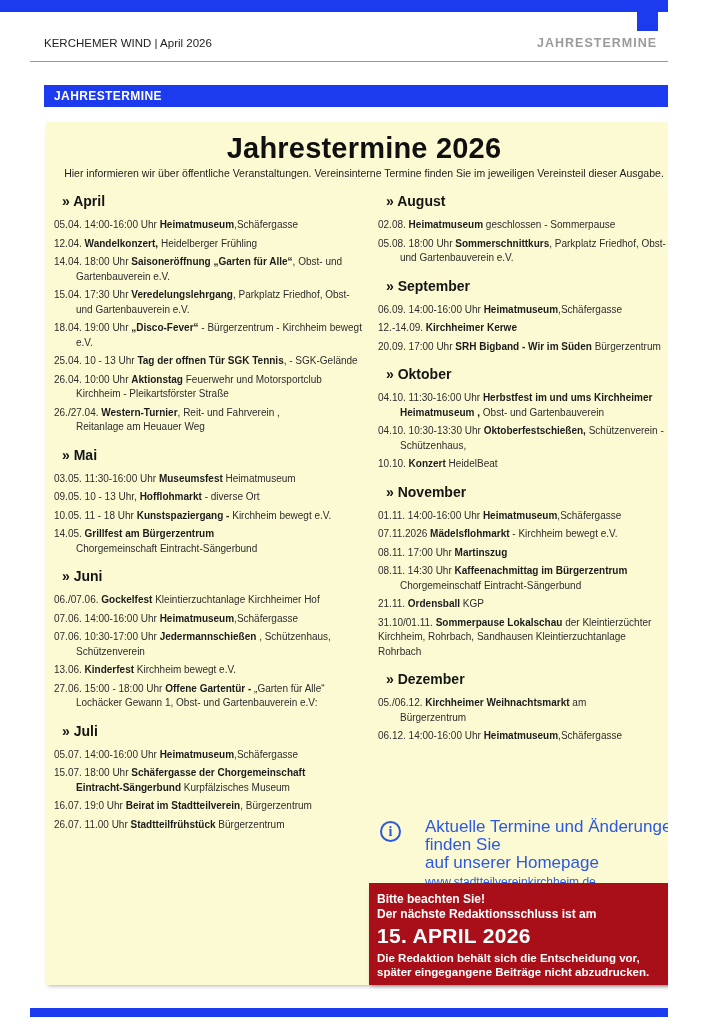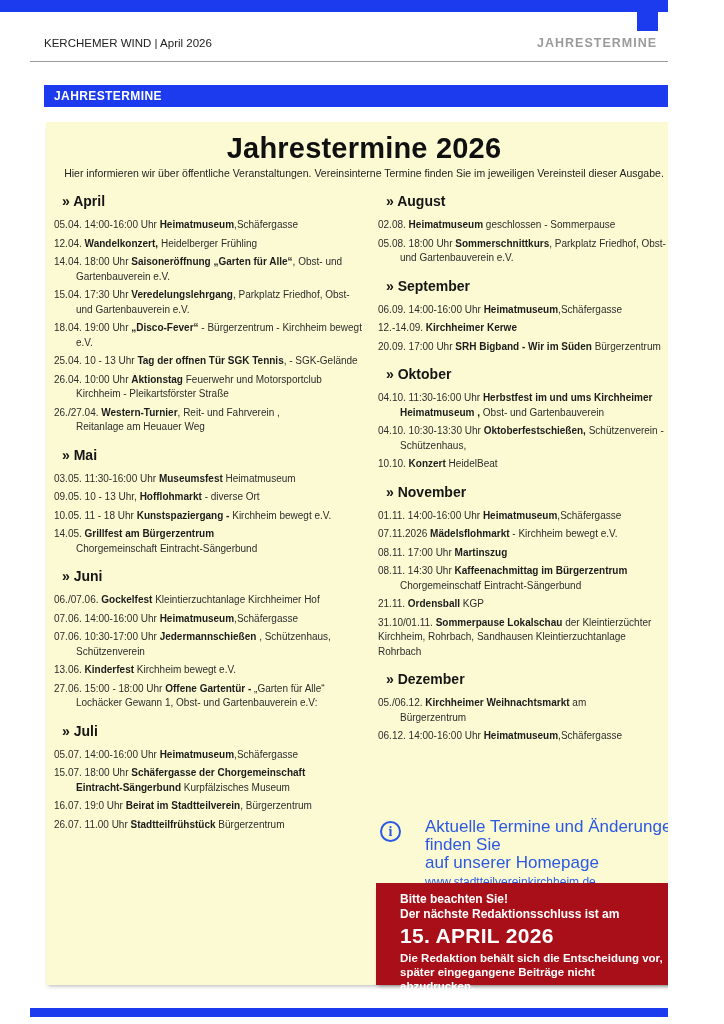--- a/index.html
+++ b/index.html
@@ -45,22 +45,22 @@
   .entry b{color:#1c1c1c;}
   .entry.flat{padding-left:0;text-indent:0;}
 
   .info{position:absolute;left:334px;top:696px;width:316px;display:flex;gap:24px;color:var(--link);}
   .info-icon{flex:none;width:21px;height:21px;margin-top:3px;border:2.5px solid var(--link);border-radius:50%;
              display:flex;align-items:center;justify-content:center;
              font-family:"Liberation Serif",serif;font-weight:bold;font-size:14px;line-height:1;}
   .info-text{font-size:17px;line-height:16.5px;white-space:pre-line;}
   .info-url{font-size:12px;line-height:16.5px;}
 
-  .notice{position:absolute;left:330px;top:761px;width:313px;height:102px;background:var(--alert);
-          color:#fff;padding:9px 24px;box-shadow:0 3px 4px -2px rgba(0,0,0,.35);}
+  .notice{position:absolute;left:323px;top:761px;width:313px;height:102px;background:var(--alert);
+          color:#fff;padding:9px 8px;box-shadow:0 3px 4px -2px rgba(0,0,0,.35);}
   .notice div{font-weight:bold;}
   .n-intro,.n-line{font-size:12px;line-height:15px;}
   .n-date{font-size:21px;letter-spacing:.3px;margin:2px 0 3px;}
   .n-body{font-size:11.5px;line-height:14px;}
 
   .bottombar{position:absolute;left:30px;top:1008px;width:667px;height:9px;background:var(--accent);}
 </style>
 </head>
 <body>
 

